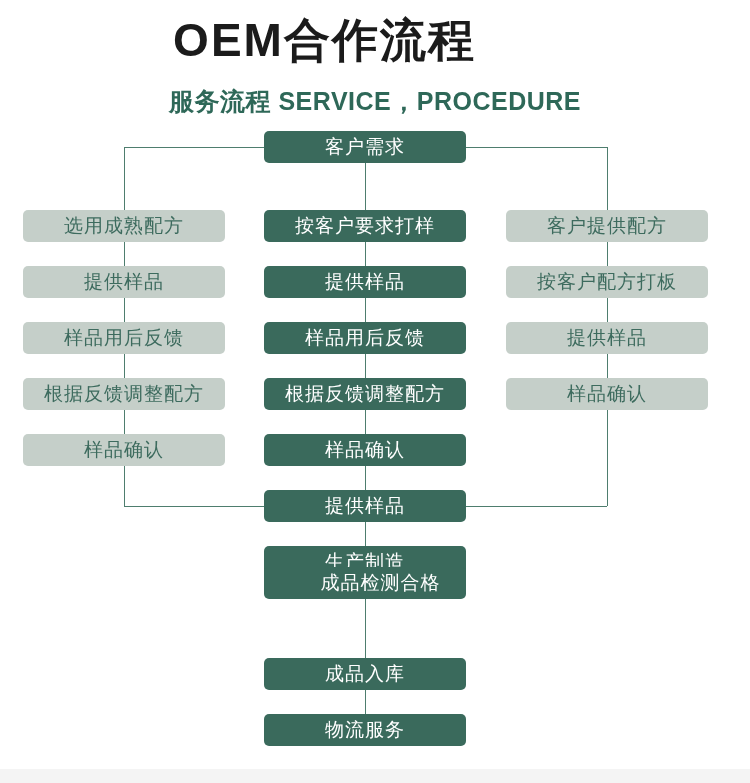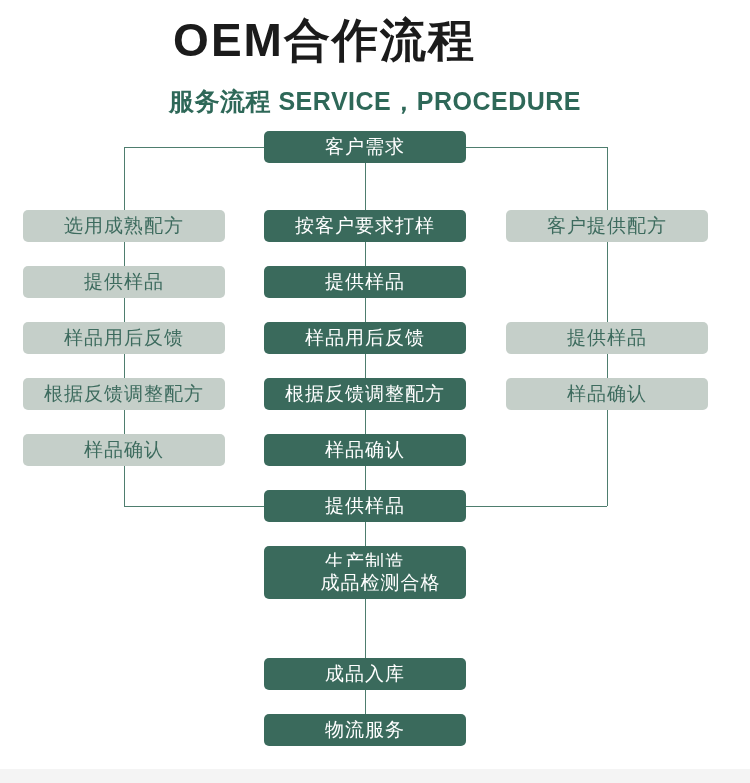--- a/index.html
+++ b/index.html
@@ -93,20 +93,21 @@
   <div class="node light col-left r4">根据反馈调整配方</div>
   <div class="node light col-left r5">样品确认</div>
 
   <div class="node dark col-center r1">按客户要求打样</div>
   <div class="node dark col-center r2">提供样品</div>
   <div class="node dark col-center r3">样品用后反馈</div>
   <div class="node dark col-center r4">根据反馈调整配方</div>
   <div class="node dark col-center r5">样品确认</div>
 
   <div class="node light col-right r1">客户提供配方</div>
+  <div class="node light col-right r2">按客户配方打板</div>
   <div class="node light col-right r3">提供样品</div>
   <div class="node light col-right r4">样品确认</div>
 
   <div class="node dark col-center r6">提供样品</div>
   <div class="node dark col-center r7">生产制造</div>
   <div class="node dark col-center r8">成品检测合格</div>
   <div class="node dark col-center r9">成品入库</div>
   <div class="node dark col-center r10">物流服务</div>
 
   <div class="footer-bar"></div>

